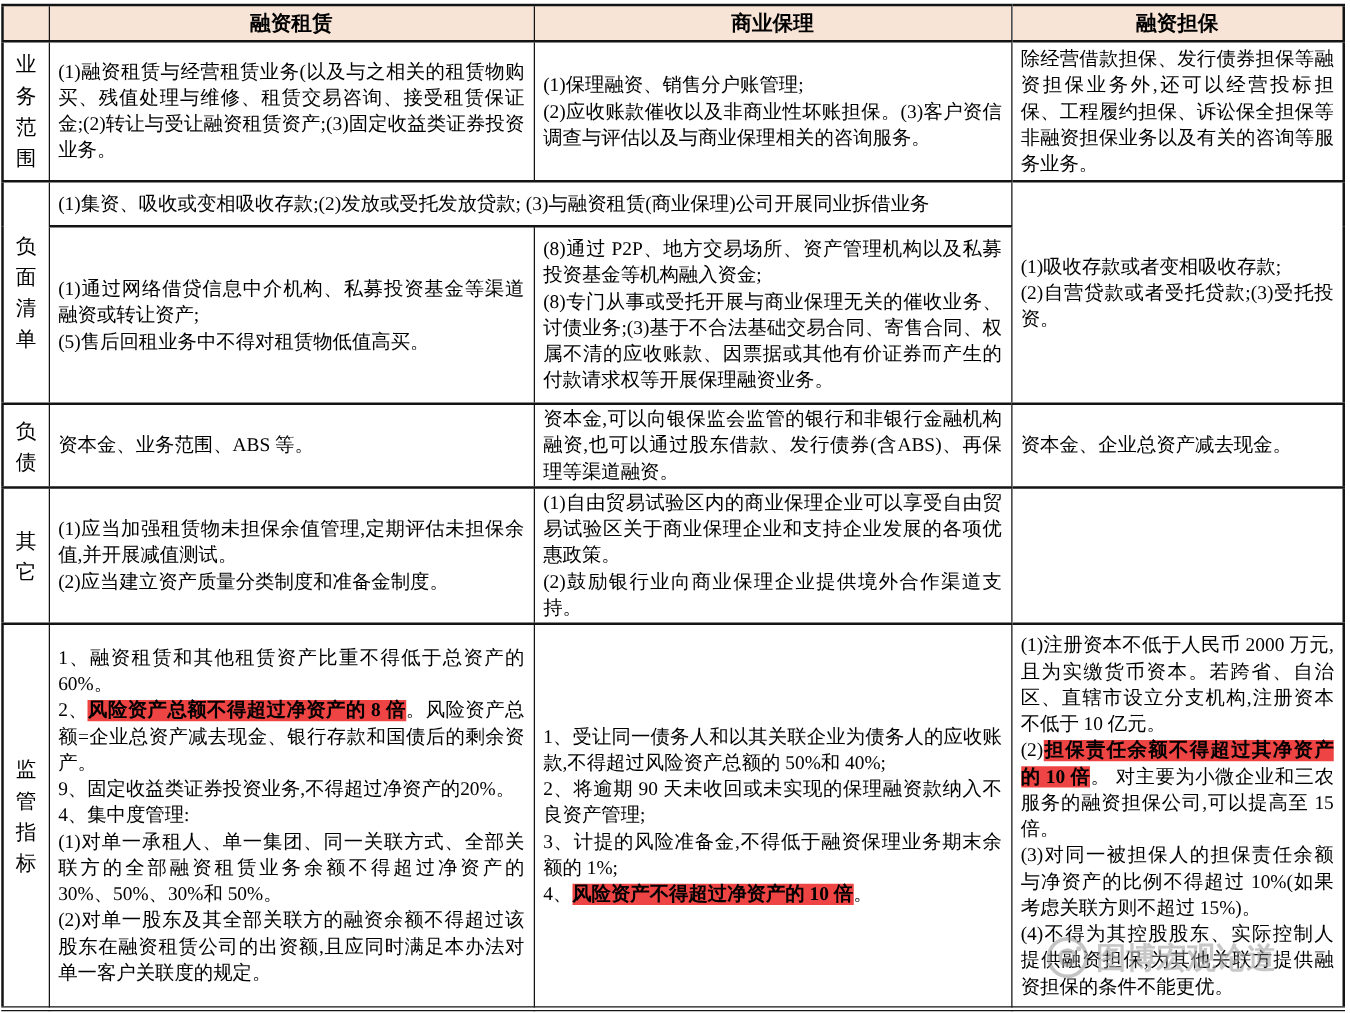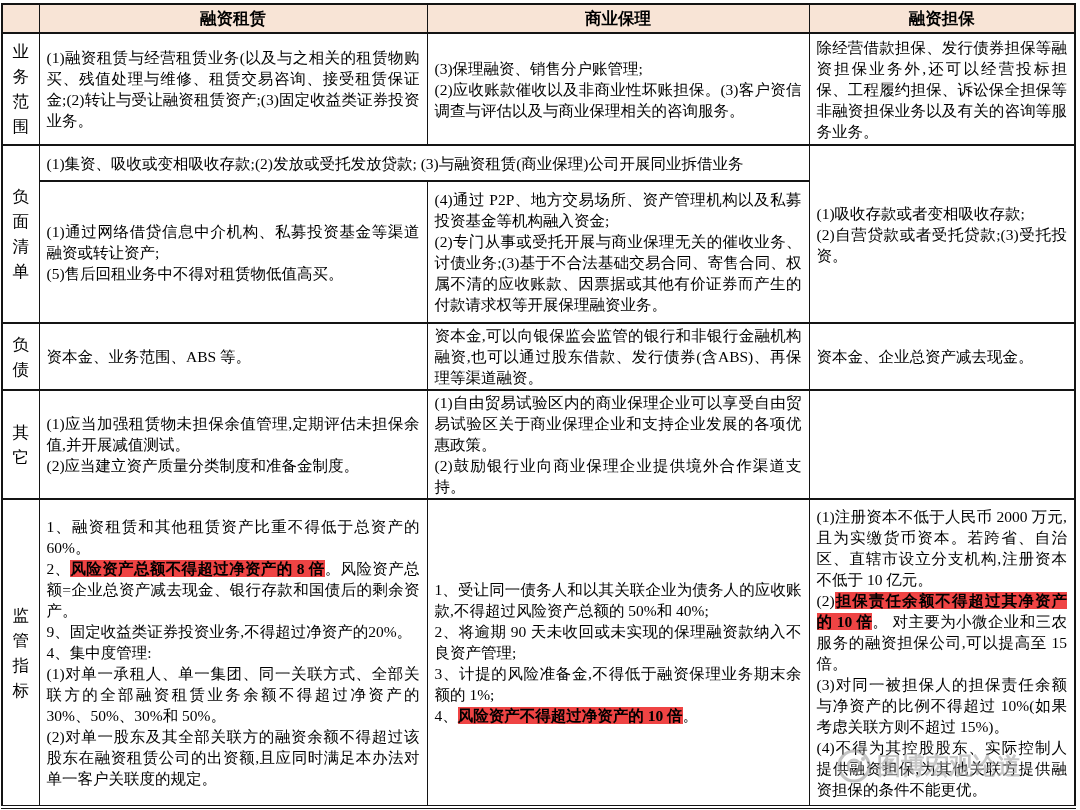--- a/index.html
+++ b/index.html
@@ -65,21 +65,21 @@
         <th>融资担保</th>
       </tr>
     </thead>
     <tbody>
       <tr style="height:112px">
         <td class="rowlabel"><span>业务范围</span></td>
         <td class="cell">
             <p><span>(1)融资租赁与经营租赁业务(以及与之相关的租赁物购买、残值处理与维修、租赁交易咨询、接受租赁保证金;(2)转让与受让融资租赁资产;(3)固定收益类证券投资业务。</span></p>
           </td>
         <td class="cell">
-            <p><span>(3)保理融资、销售分户账管理;</span></p>
+            <p><span>(1)保理融资、销售分户账管理;</span></p>
             <p><span>(2)应收账款催收以及非商业性坏账担保。(3)客户资信调查与评估以及与商业保理相关的咨询服务。</span></p>
           </td>
         <td class="cell">
             <p><span>除经营借款担保、发行债券担保等融资担保业务外,还可以经营投标担保、工程履约担保、诉讼保全担保等非融资担保业务以及有关的咨询等服务业务。</span></p>
           </td>
       </tr>
       <tr style="height:36px">
         <td class="rowlabel" rowspan="2"><span>负面清单</span></td>
         <td class="cell" colspan="2">
             <p><span>(1)集资、吸收或变相吸收存款;(2)发放或受托发放贷款;  (3)与融资租赁(商业保理)公司开展同业拆借业务</span></p>
@@ -88,22 +88,22 @@
             <p><span>(1)吸收存款或者变相吸收存款;</span></p>
             <p><span>(2)自营贷款或者受托贷款;(3)受托投资。</span></p>
           </td>
       </tr>
       <tr style="height:142px">
         <td class="cell">
             <p><span>(1)通过网络借贷信息中介机构、私募投资基金等渠道融资或转让资产;</span></p>
             <p><span>(5)售后回租业务中不得对租赁物低值高买。</span></p>
           </td>
         <td class="cell">
-            <p><span>(4)通过 P2P、地方交易场所、资产管理机构以及私募投资基金等机构融入资金;</span></p>
-            <p><span>(2)专门从事或受托开展与商业保理无关的催收业务、讨债业务;(3)基于不合法基础交易合同、寄售合同、权属不清的应收账款、因票据或其他有价证券而产生的付款请求权等开展保理融资业务。</span></p>
+            <p><span>(8)通过 P2P、地方交易场所、资产管理机构以及私募投资基金等机构融入资金;</span></p>
+            <p><span>(8)专门从事或受托开展与商业保理无关的催收业务、讨债业务;(3)基于不合法基础交易合同、寄售合同、权属不清的应收账款、因票据或其他有价证券而产生的付款请求权等开展保理融资业务。</span></p>
           </td>
       </tr>
       <tr style="height:63px">
         <td class="rowlabel"><span>负债</span></td>
         <td class="cell">
             <p><span>资本金、业务范围、ABS 等。</span></p>
           </td>
         <td class="cell">
             <p><span>资本金,可以向银保监会监管的银行和非银行金融机构融资,也可以通过股东借款、发行债券(含ABS)、再保理等渠道融资。</span></p>
           </td>

